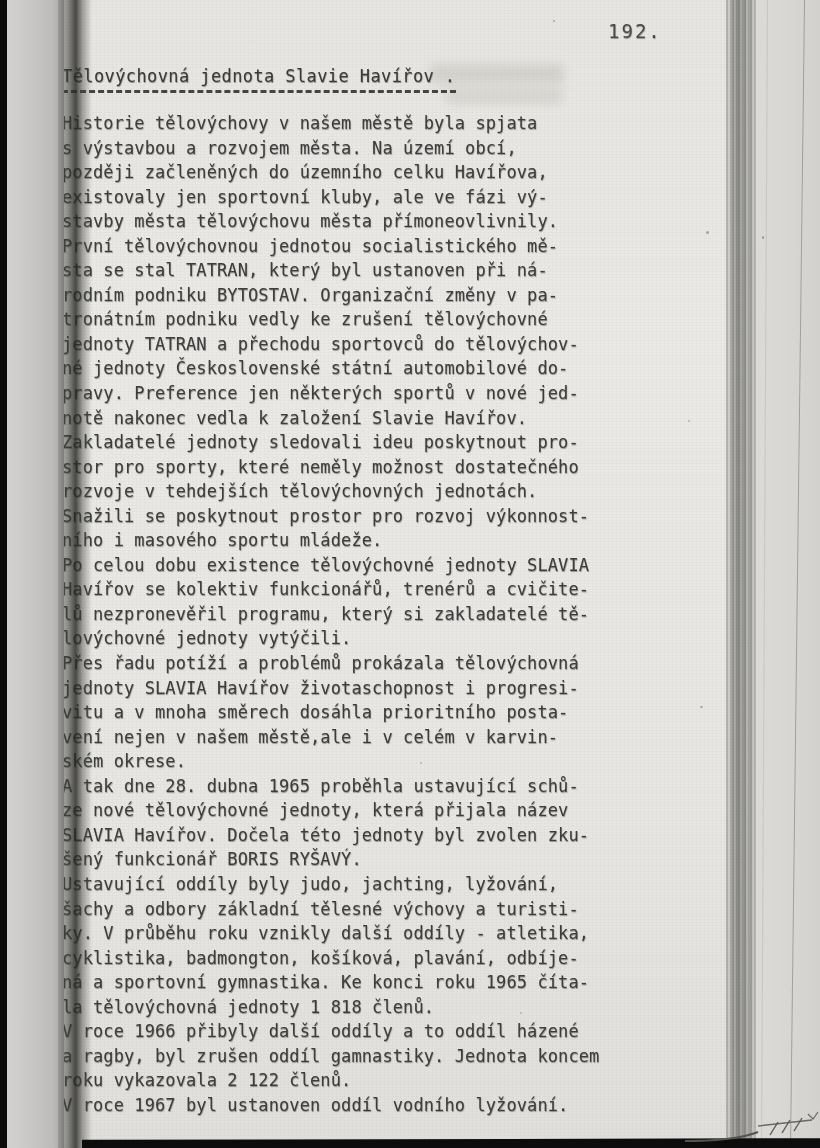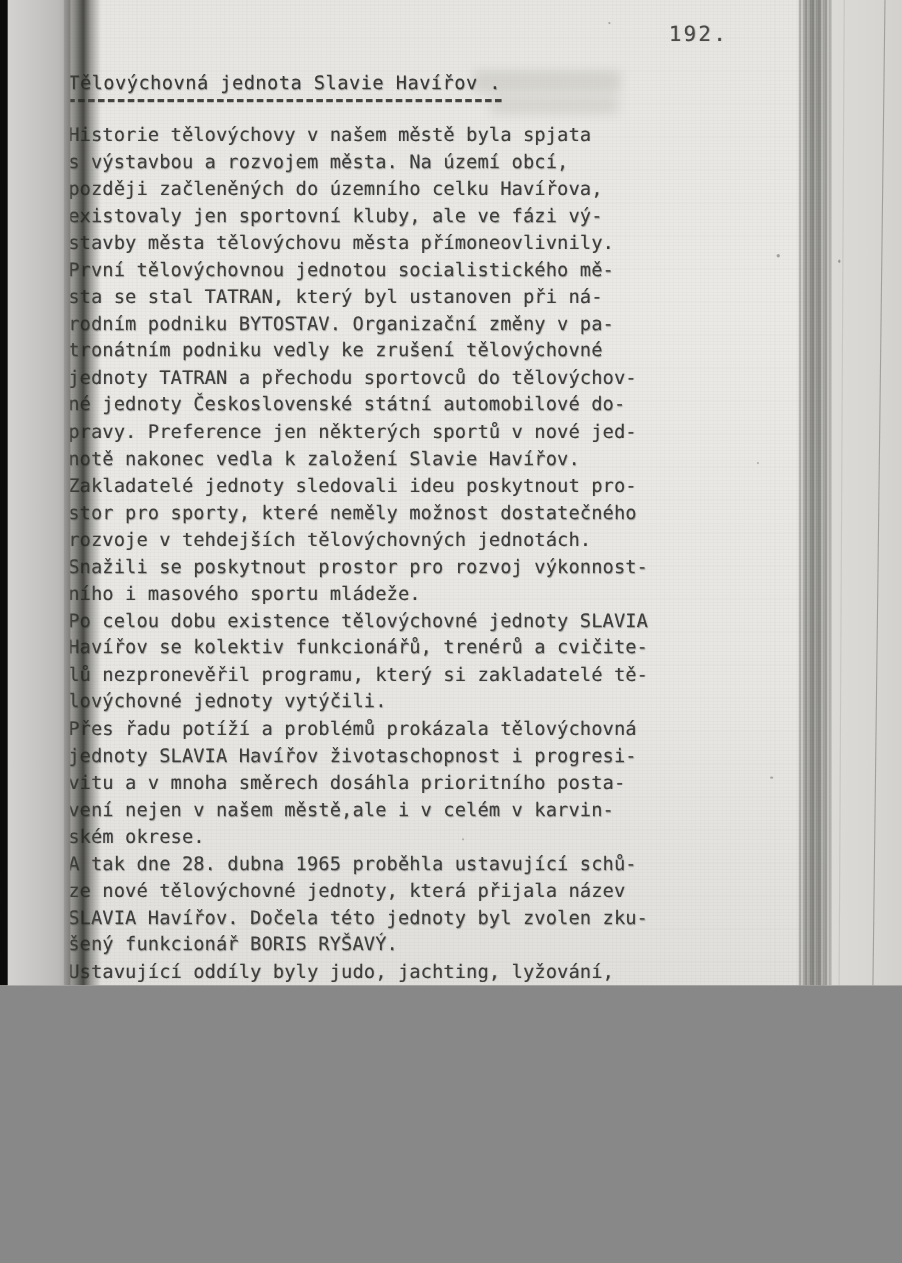--- a/index.html
+++ b/index.html
@@ -1,17 +1,17 @@
 <!DOCTYPE html>
 <html><head>
 <meta charset="utf-8">
 <style>
   html,body{margin:0;padding:0;background:#888;}
   .screen{
-    position:relative;width:820px;height:896px;overflow:hidden;
+    position:relative;width:820px;height:1148px;overflow:hidden;
     background:linear-gradient(180deg,#e6e5e2 0%,#eae9e6 30%,#e7e6e3 70%,#e0dfdc 100%);
     font-family:"DejaVu Sans Mono","Liberation Mono",monospace;
   }
   .grain{position:absolute;inset:0;pointer-events:none;
     background:
       repeating-linear-gradient(0deg,rgba(120,120,115,.035) 0 1px,transparent 1px 3px),
       repeating-linear-gradient(90deg,rgba(120,120,115,.03) 0 1px,transparent 1px 4px);}
   .page-number{
     position:absolute;left:608px;top:20px;font-size:19px;color:#4a4a48;
     letter-spacing:2px;text-shadow:.5px .5px .8px rgba(60,60,60,.45);}

